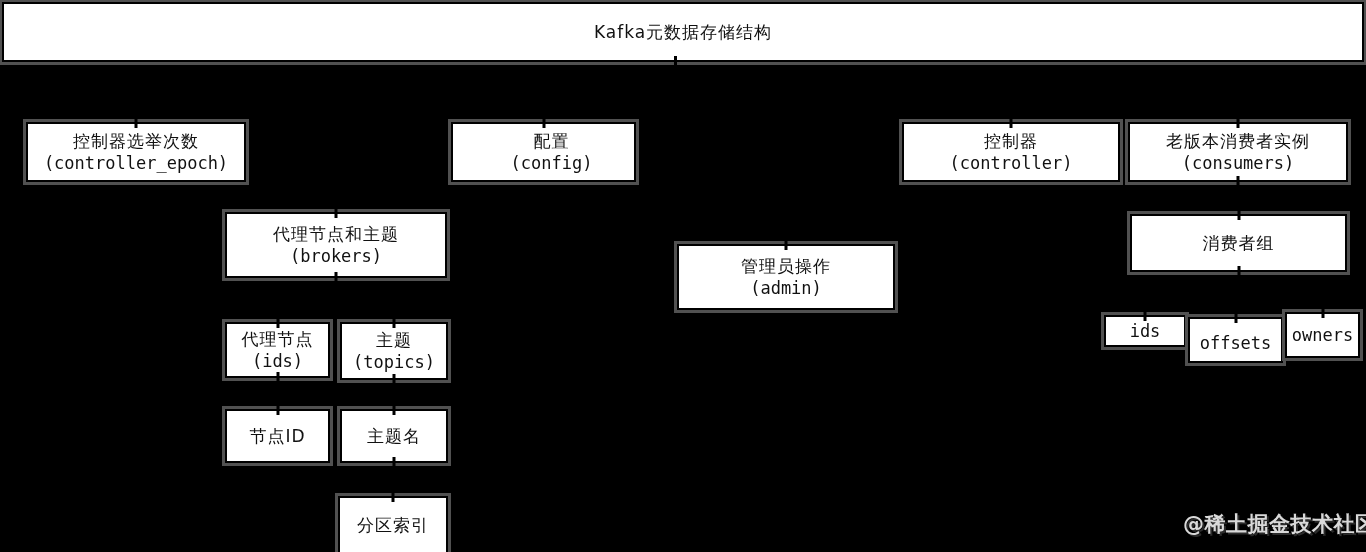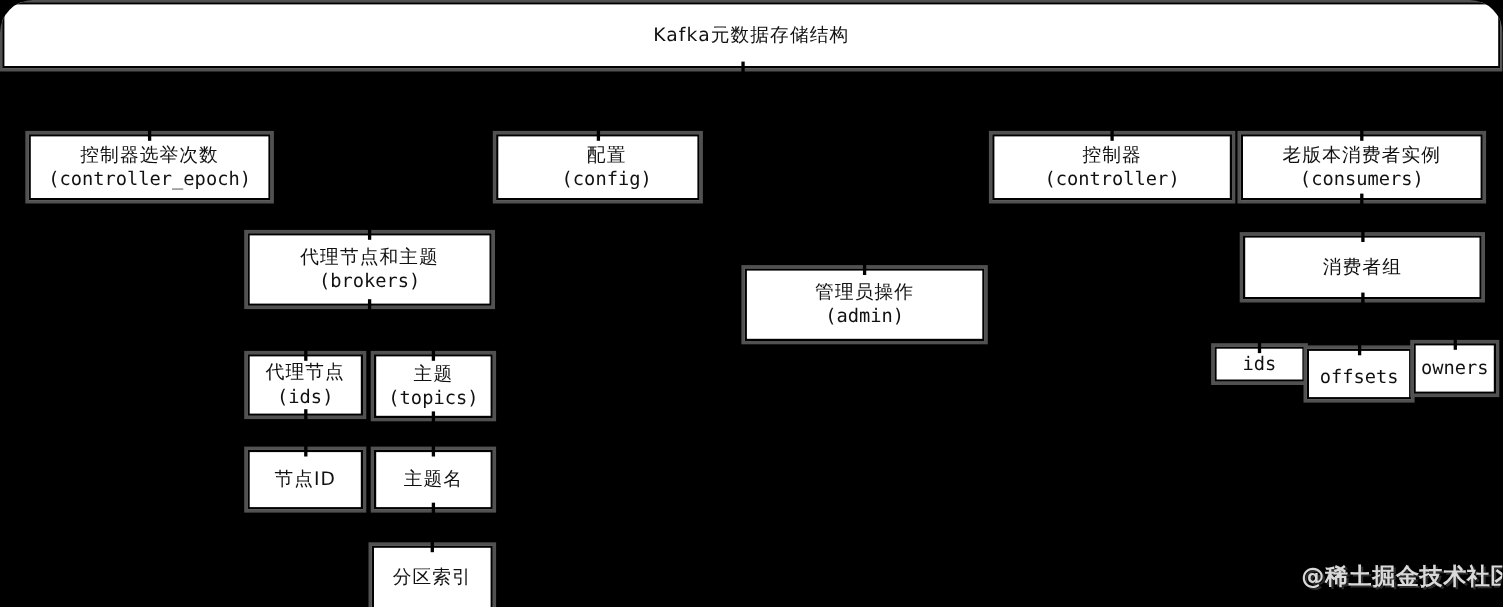--- a/index.html
+++ b/index.html
@@ -2,21 +2,20 @@
 <html><head>
 <meta charset="utf-8">
 <style>
   html,body{margin:0;padding:0;background:#000;}
   #stage{
     position:relative;
     width:1366px;height:552px;
     background:#000;
     overflow:hidden;
     font-family:"DejaVu Sans","Liberation Sans",sans-serif;
-    border-radius:30px;
   }
   .box{
     position:absolute;
     box-sizing:border-box;
     background:#fff;
     border:2px solid #000;
     box-shadow:0 0 0 3px #515151;
     display:flex;
     flex-direction:column;
     align-items:center;

